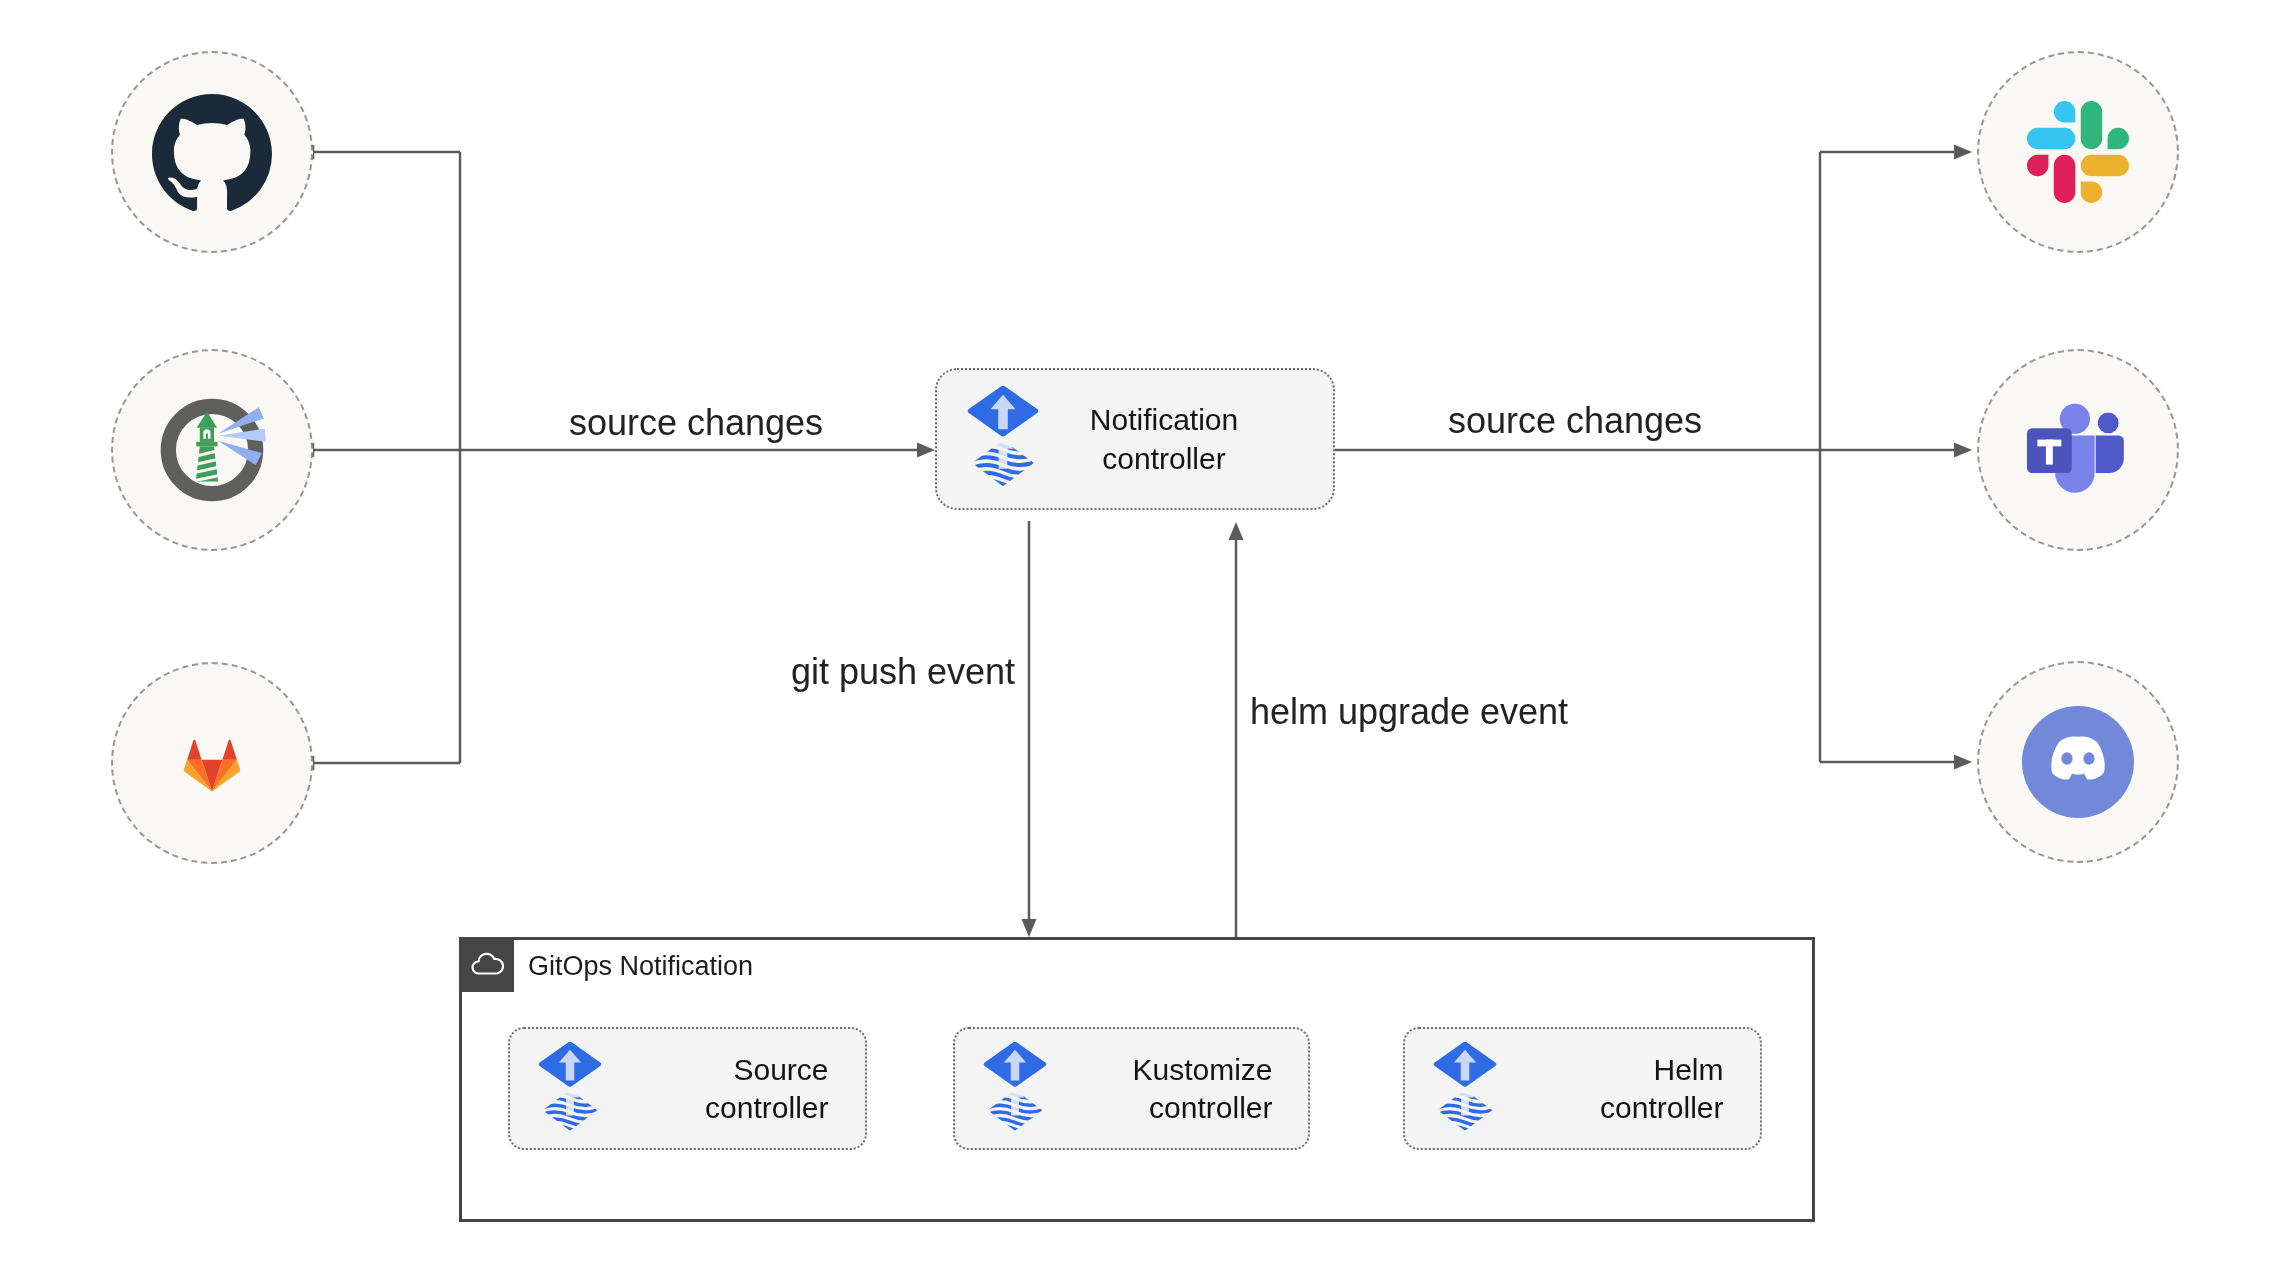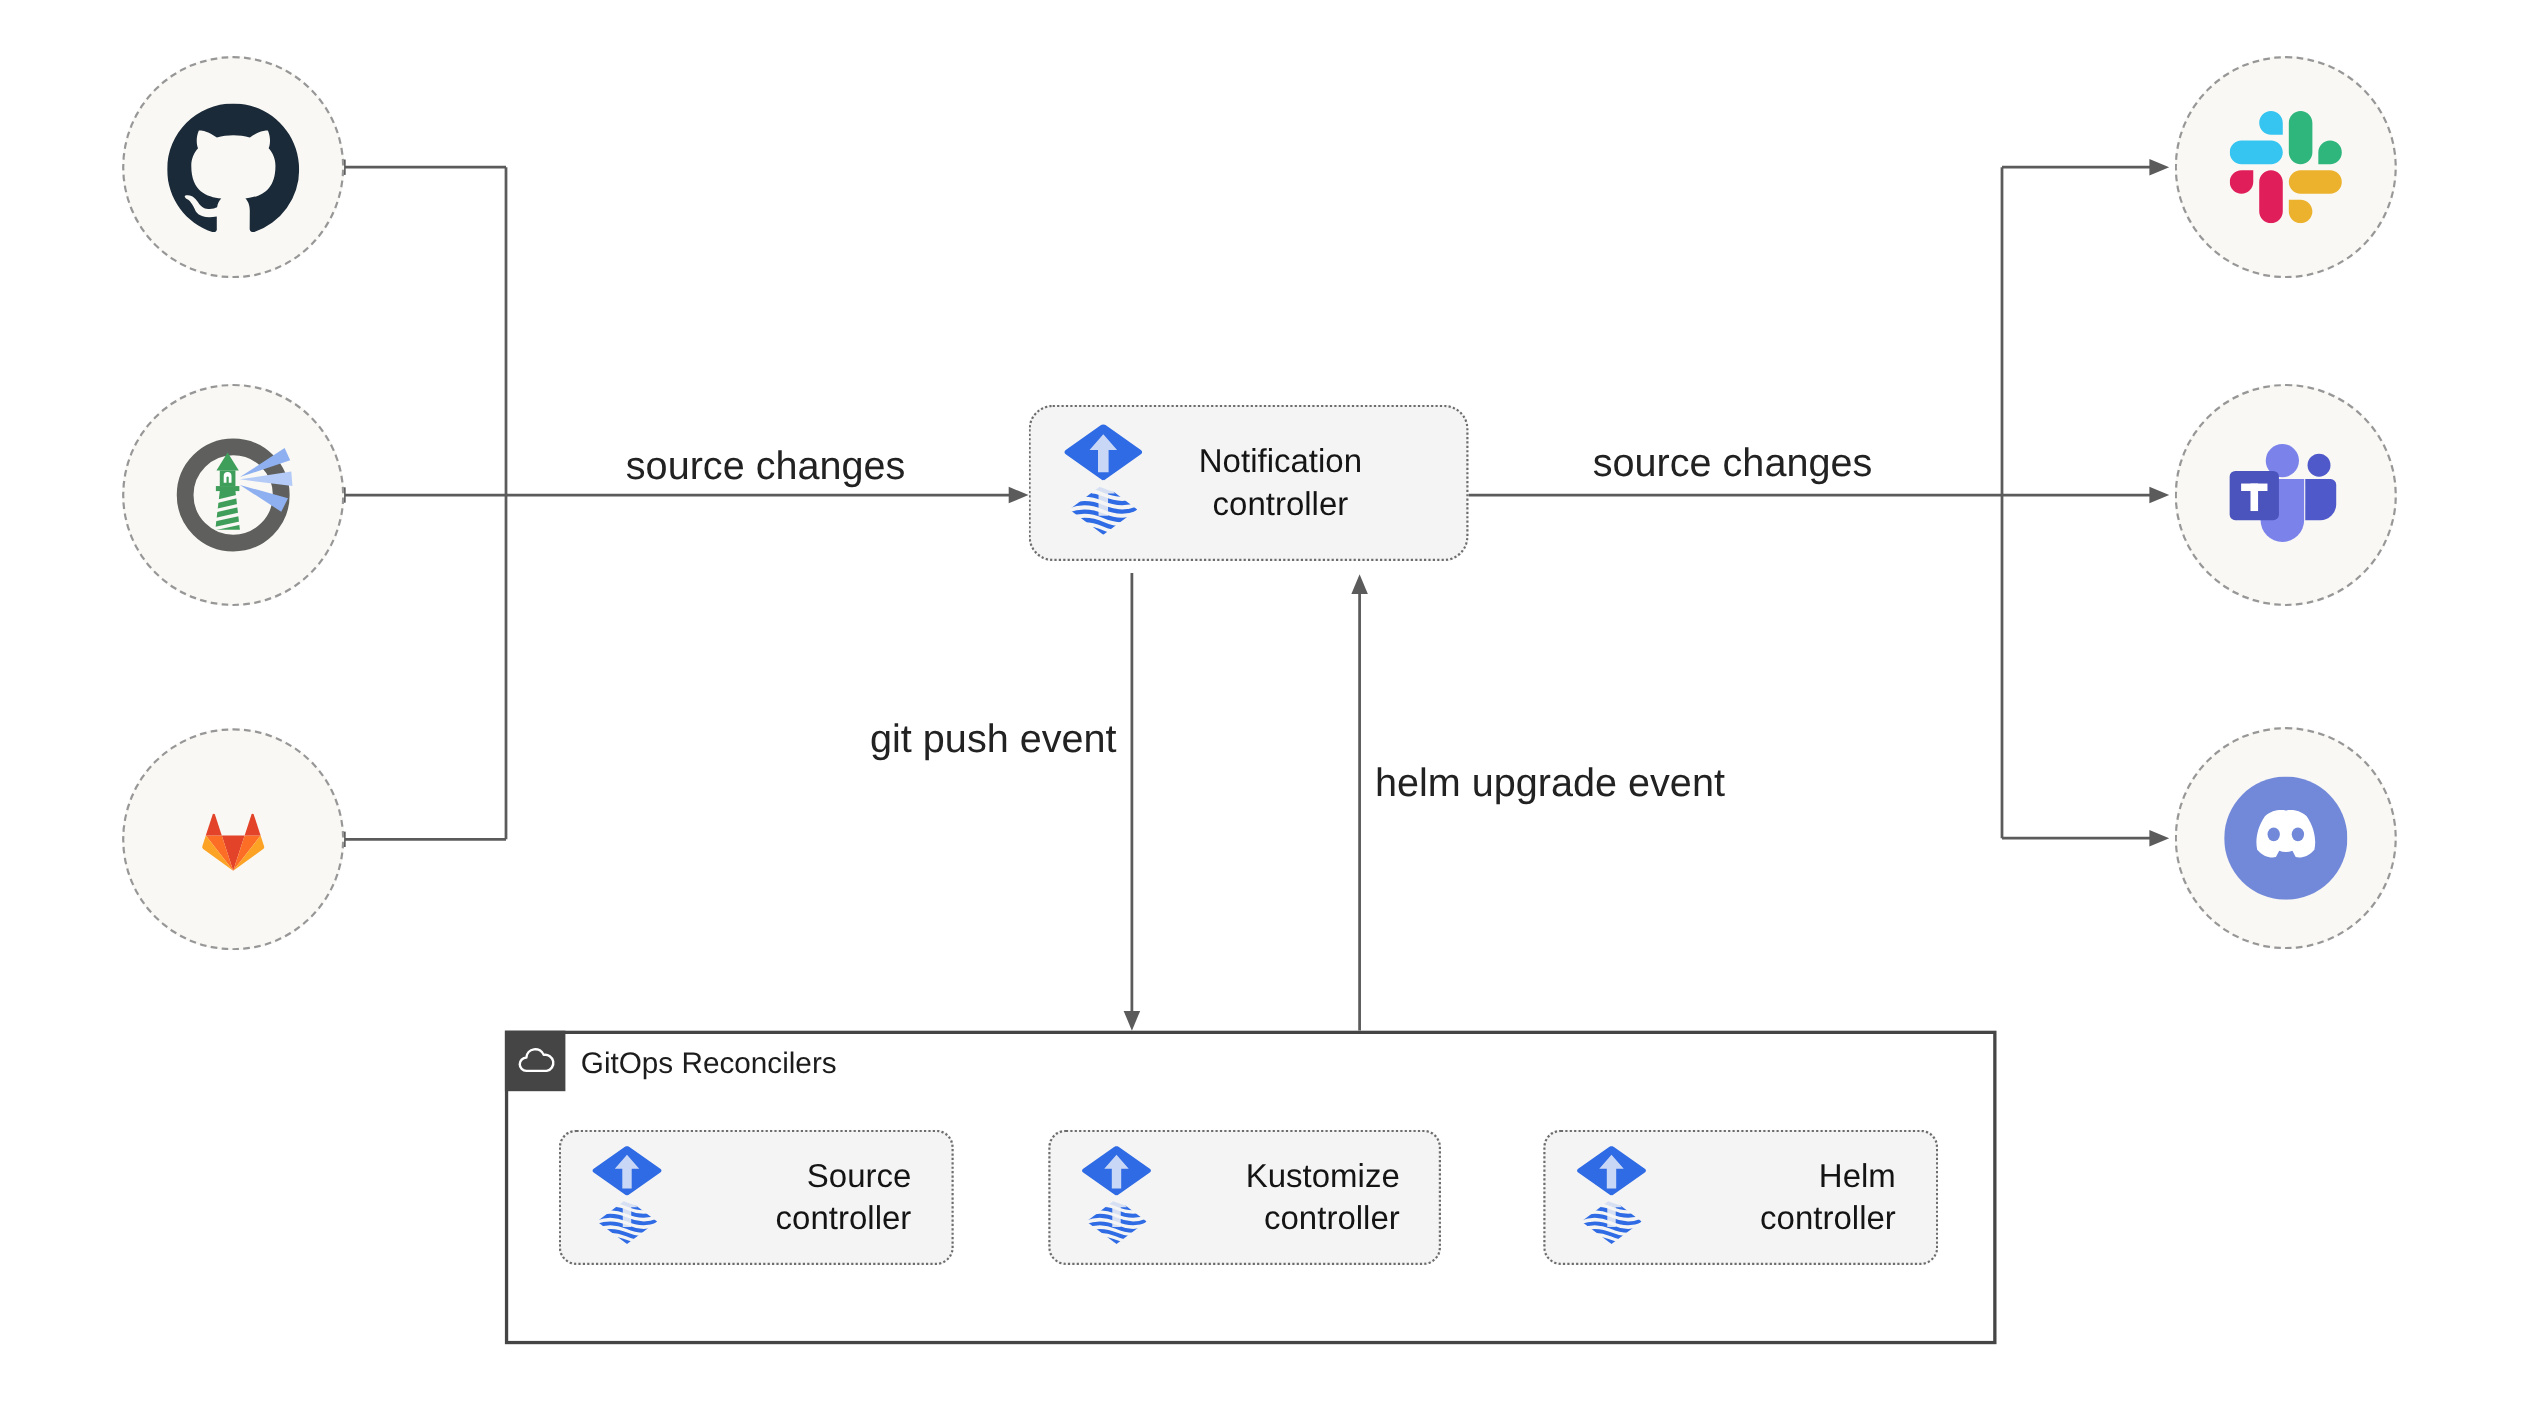--- a/index.html
+++ b/index.html
@@ -184,21 +184,21 @@
     </svg>
     <div class="node-label">Notification controller</div>
   </div>
 
   <div id="reconcilers">
     <div id="reconcilers-badge">
       <svg width="38" height="28" viewBox="0 0 38 28">
         <path d="M10.5 22.5 A6 6 0 0 1 10.5 10.5 A8.2 8.2 0 0 1 26.3 8 A6.2 6.2 0 0 1 29 22.5 Z" fill="none" stroke="#ffffff" stroke-width="2.2" stroke-linejoin="round"></path>
       </svg>
     </div>
-    <div id="reconcilers-title">GitOps Reconcilers</div>
+    <div id="reconcilers-title">GitOps Notification</div>
   </div>
 
   <div class="node sub" id="sub-source">
     <svg class="flux" width="64" height="94" viewBox="0 0 74 110">
       <path d="M37 2 L71 26 L37 50 L3 26 Z" fill="#2f6be4" stroke="#2f6be4" stroke-width="5" stroke-linejoin="round"></path>
       <path d="M37 9 L50 24 L42 24 L42 45 L32 45 L32 24 L24 24 Z" fill="#c9d7f6"></path>
       <clipPath id="fluxclip-s">
           <path d="M37 56 L69 80 L37 104 L5 80 Z"></path>
         </clipPath>
       <g clip-path="url(#fluxclip-s)" stroke="#2f6be4" stroke-width="4" fill="none">

